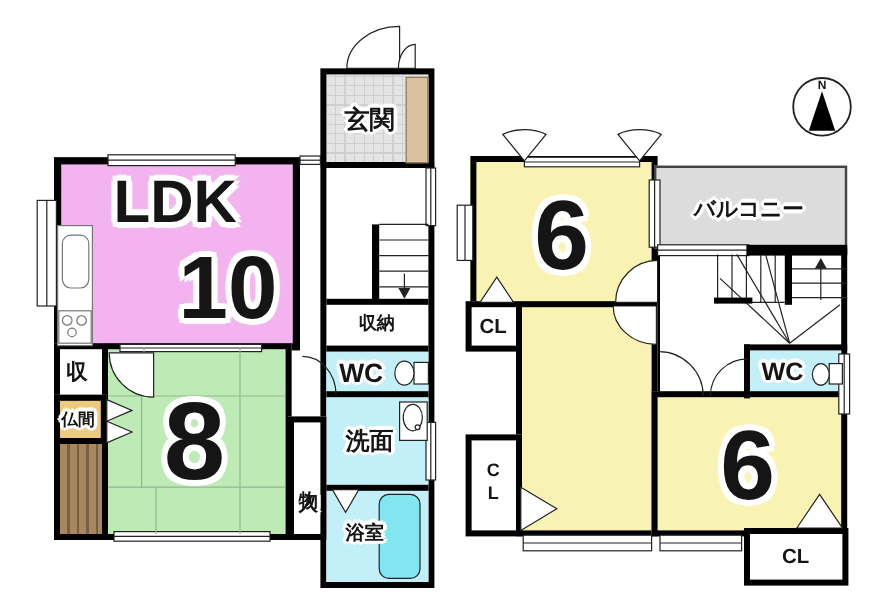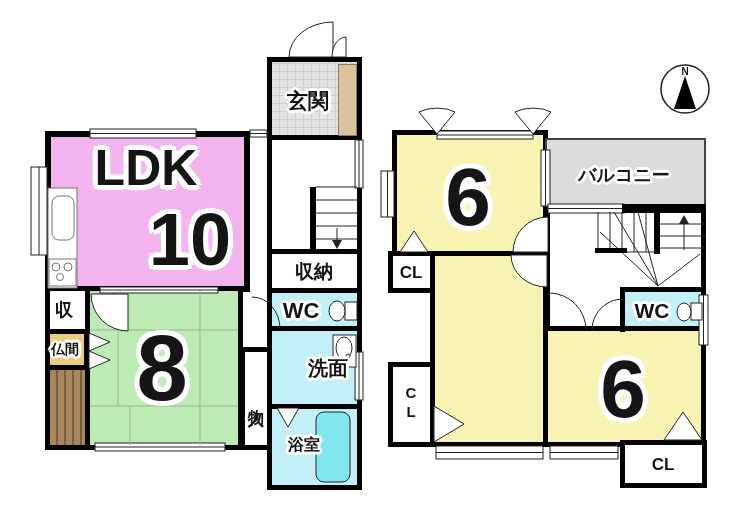--- a/index.html
+++ b/index.html
@@ -197,23 +197,23 @@
       <g>
         <circle cx="685" cy="89" r="24" stroke-width="1.5" fill="#fff"></circle>
         <path d="M685,76 L674,109 L696,109 Z" fill="#000" stroke="none"></path>
       </g>
     </g>
   </svg>
 
   <div class="lbl num" style="left:146px;top:168px;font-size:50px;">LDK</div>
   <div class="lbl num" style="left:146px;top:240px;font-size:74px;margin-left:44px;">10</div>
   <div class="lbl" style="left:308px;top:100px;font-size:21px;">玄関</div>
-  <div class="lbl" style="left:314px;top:271px;font-size:19px;">収納</div>
+  <div class="lbl" style="left:314px;top:271px;font-size:15px;font-family:Liberation Serif, serif;">収納</div>
   <div class="lbl" style="left:301px;top:311px;font-size:22px;">WC</div>
-  <div class="lbl" style="left:308px;top:368px;font-size:20px;margin-left:20px;">洗面</div>
+  <div class="lbl" style="left:308px;top:368px;font-size:20px;">洗面</div>
   <div class="lbl" style="left:304px;top:445px;font-size:16px;">浴室</div>
   <div class="lbl vert" style="left:256px;top:398px;font-size:16px;">物入</div>
   <div class="lbl" style="left:64px;top:310px;font-size:18px;">収</div>
   <div class="lbl" style="left:65px;top:349px;font-size:14px;">仏間</div>
   <div class="lbl num" style="left:162px;top:368px;font-size:92px;">8</div>
 
   <div class="lbl num" style="left:468px;top:197px;font-size:82px;">6</div>
   <div class="lbl" style="left:624px;top:176px;font-size:18px;font-family:Liberation Mono, monospace;">バルコニー</div>
   <div class="lbl" style="left:411px;top:272px;font-size:17px;">CL</div>
   <div class="lbl vert" style="left:411px;top:403px;font-size:15px;">CL</div>

